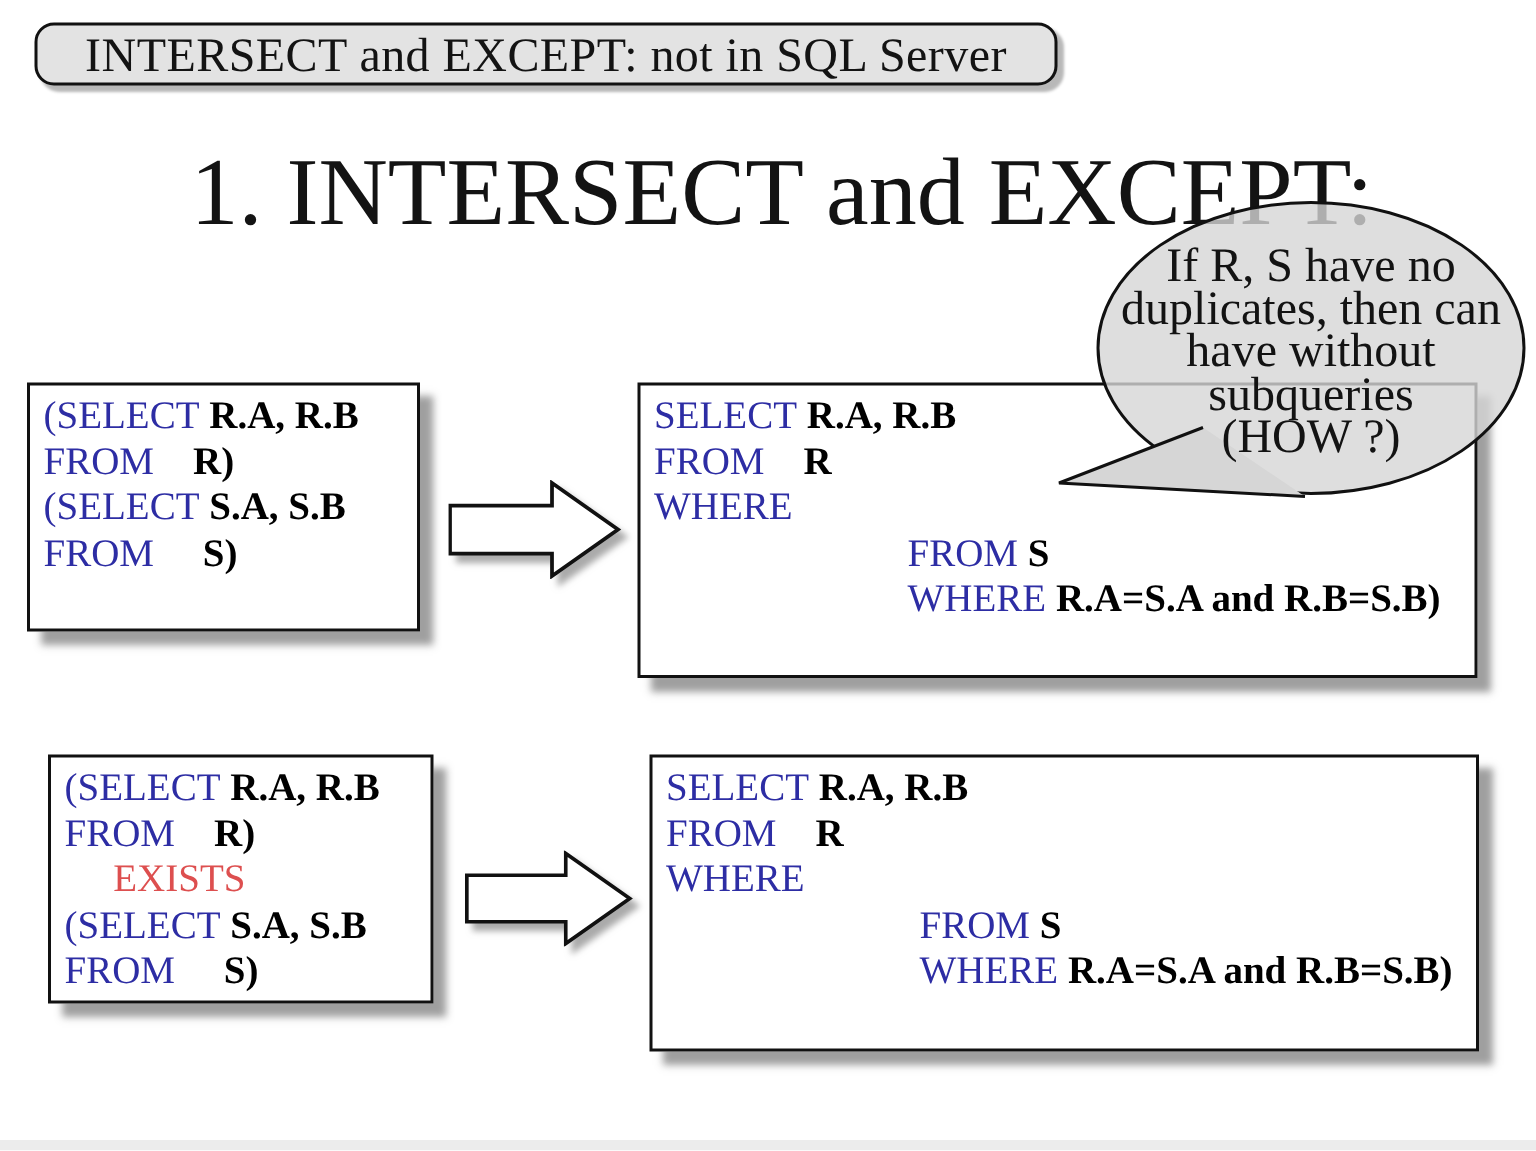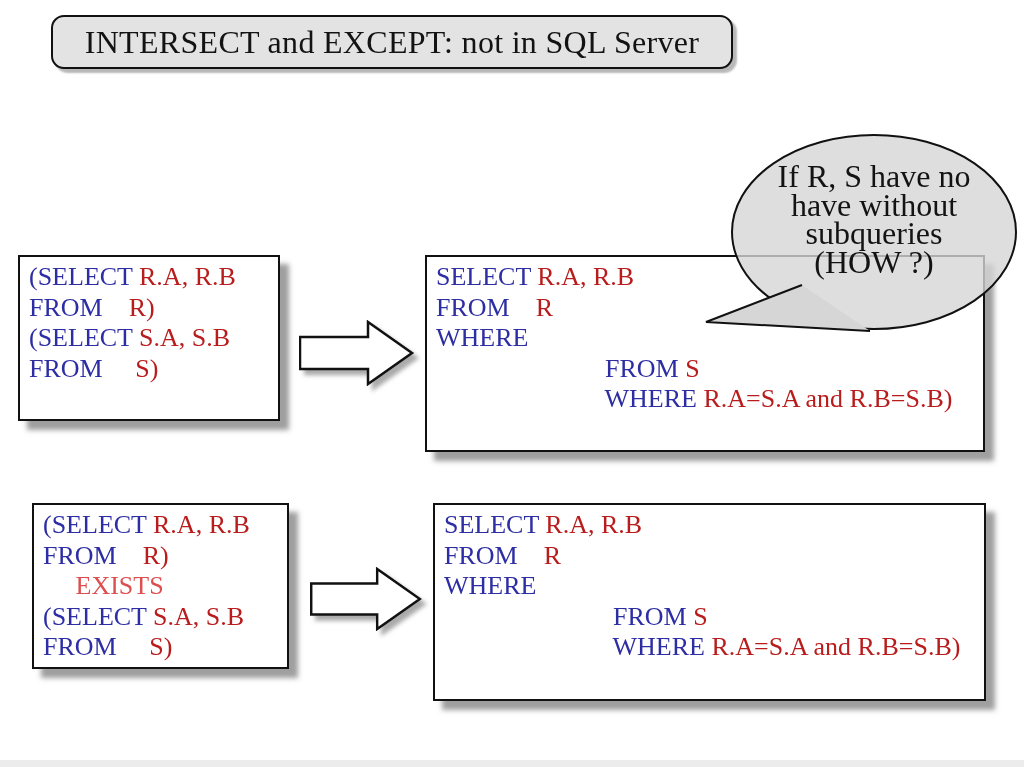--- a/index.html
+++ b/index.html
@@ -11,29 +11,28 @@
     overflow:hidden;
   }
   .slide{position:absolute;inset:0;background:#fff;}
   .bottom-edge{
     position:absolute;left:0;bottom:0;width:1024px;height:7px;
     background:#ececec;
   }
 
   
   .header-box{
-    position:absolute;left:23px;top:15px;width:682px;height:54px;
+    position:absolute;left:23px;top:15px;width:682px;height:42px;
     background:var(--header-fill,#e3e3e3);
     border:2px solid #111;
     border-radius:13px;
     box-sizing:border-box;
     display:flex;align-items:center;justify-content:center;
     box-shadow:4px 4px 2px rgba(0,0,0,0.28);
     z-index:2;
-    margin-left:28px;
   }
   .header-box .label{
     font-size:32px;color:#131313;white-space:nowrap;letter-spacing:0.3px;
   }
 
   
   .main-title{
     position:absolute;left:127px;top:92px;
     font-size:64px;line-height:72px;color:#131313;white-space:nowrap;
     z-index:1;
@@ -46,21 +45,21 @@
     border:2px solid #111;
     box-sizing:border-box;
     box-shadow:9px 9px 5px rgba(100,100,100,0.62);
     padding:5px 9px 0 9px;
     font-size:26px;
     z-index:2;
   }
   .code-line{white-space:pre;line-height:30.5px;color:#131313;}
   .kw{color:var(--kw,#2d2da4);}
   .op{color:var(--op,#dd4f4f);}
-  .pl{color:#b91c1c;}
+  .pl{color:#000000;font-weight:bold;}
 
   #box-intersect{left:18px;top:255px;width:262px;height:166px;}
   #box-exists{left:425px;top:255px;width:560px;height:197px;}
   #box-except{left:32px;top:503px;width:257px;height:166px;}
   #box-not-exists{left:433px;top:503px;width:553px;height:198px;}
 
   
   .block-arrow{
     position:absolute;z-index:2;
     filter:drop-shadow(5px 5px 2px rgba(100,100,100,0.55));
@@ -78,20 +77,21 @@
 </style>
 </head>
 <body>
 
 <div class="slide">
 
   <div class="header-box">
     <span class="label">INTERSECT and EXCEPT: not in SQL Server</span>
   </div>
 
+  <div class="main-title">1. INTERSECT and EXCEPT:</div>
 
   <div class="code-box" id="box-intersect">
       <div class="code-line"><span class="kw">(SELECT</span><span class="pl"> R.A, R.B</span></div>
       <div class="code-line"><span class="kw">FROM</span><span class="pl">    R)</span></div>
       <div class="code-line"><span class="kw">(SELECT</span><span class="pl"> S.A, S.B</span></div>
       <div class="code-line"><span class="kw">FROM</span><span class="pl">     S)</span></div>
     </div>
 
   <svg class="block-arrow" id="arrow-top" width="116" height="66" viewBox="0 0 116 66">
     <polygon points="1,17 69,17 69,2 113,33 69,64 69,49 1,49" fill="#ffffff" stroke="#111" stroke-width="2.5" stroke-linejoin="miter"></polygon>
@@ -124,19 +124,20 @@
       <div class="code-line"><span class="pl">                          </span><span class="kw">FROM</span><span class="pl"> S</span></div>
       <div class="code-line"><span class="pl">                          </span><span class="kw">WHERE</span><span class="pl"> R.A=S.A and R.B=S.B)</span></div>
     </div>
 
   <svg class="callout-svg" width="334" height="218" viewBox="0 0 334 218">
     <ellipse cx="184" cy="110" rx="142" ry="97" style="fill:var(--callout-fill,#d6d6d6);fill-opacity:0.8;stroke:#111;stroke-width:2"></ellipse>
     <path d="M 112 163 L 16 200 L 180 209" style="fill:var(--callout-fill,#d6d6d6);stroke:#111;stroke-width:2;stroke-linejoin:miter"></path>
   </svg>
   <div class="callout-text">
     <div>If R, S have no</div>
+    <div>duplicates, then can</div>
     <div>have without</div>
     <div>subqueries</div>
     <div>(HOW ?)</div>
   </div>
 
   <div class="bottom-edge"></div>
 </div>
 
 </body></html>

